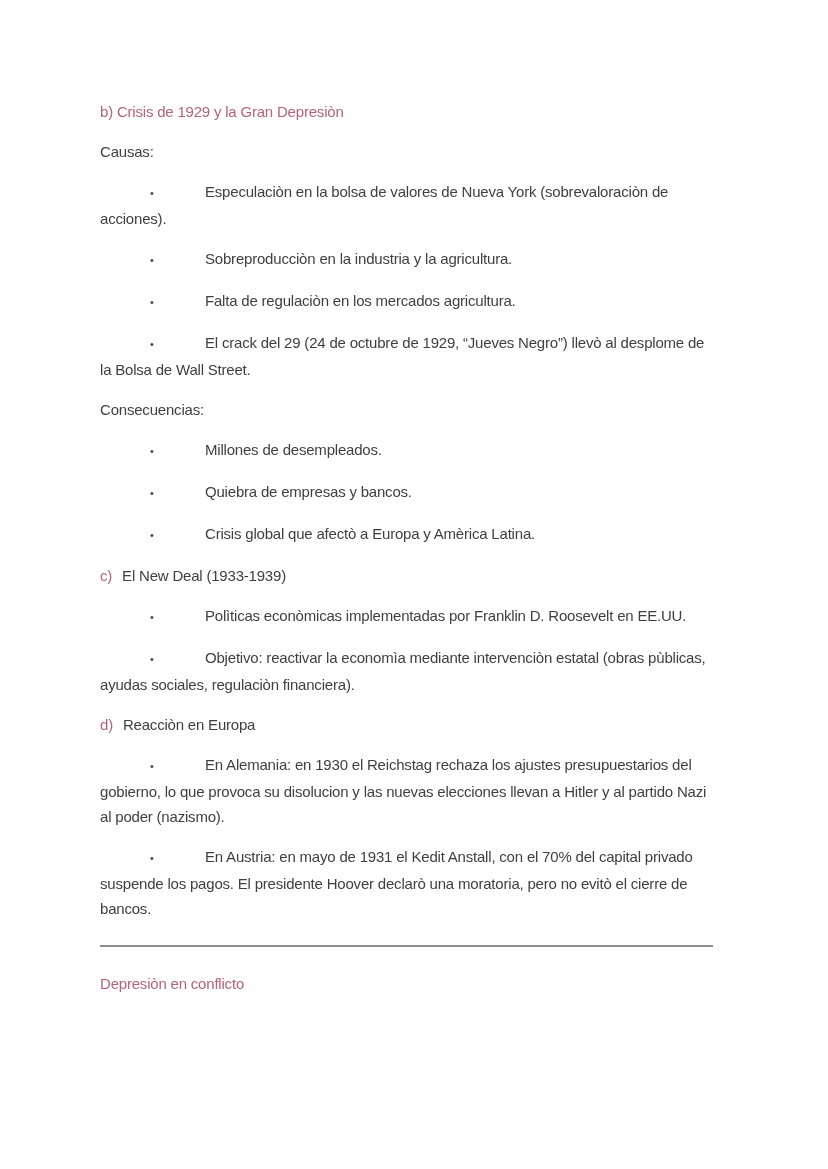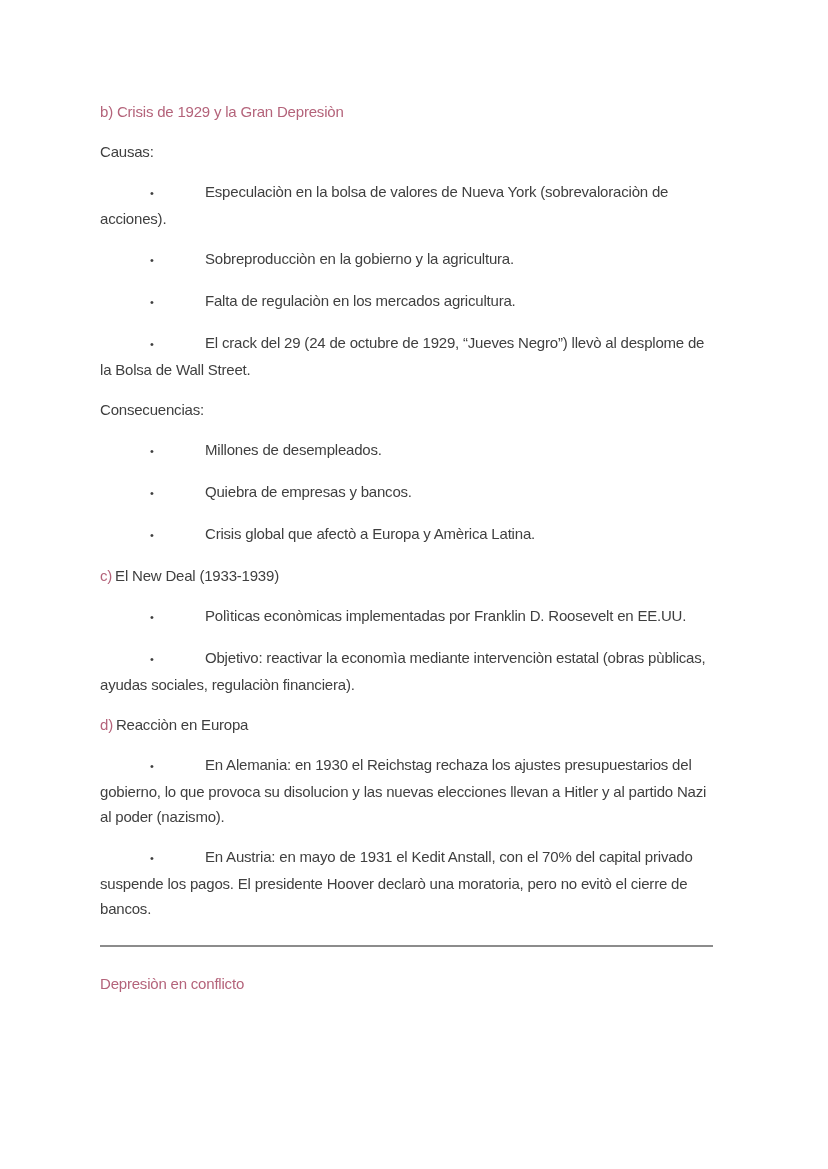--- a/index.html
+++ b/index.html
@@ -22,21 +22,21 @@
     height:885px;
     padding:99px 115px 0 100px;
     font-size:15px;
     line-height:25px;
     letter-spacing:-0.2px;
     color:var(--text);
   }
   .para,.heading{margin:0 0 15px 0;}
   .heading{font-weight:normal;font-size:15px;}
   .accent{color:var(--accent);}
-  .h-rest{margin-left:3px;}
+  .h-rest{margin-left:10px;}
   .btab{
     display:inline-block;
     width:105px;
     padding-left:50px;
     box-sizing:border-box;
     font-size:11px;
   }
   hr.divider{
     border:none;
     border-top:2px solid var(--divider);
@@ -46,21 +46,21 @@
 </head>
 <body>
 
 <div class="page">
 
   <p class="heading accent">b) Crisis de 1929 y la Gran Depresiòn</p>
 
   <p class="para">Causas:</p>
 
   <p class="para"><span class="btab">•</span><span>Especulaciòn en la bolsa de valores de Nueva York (sobrevaloraciòn de acciones).</span></p>
-  <p class="para"><span class="btab">•</span><span>Sobreproducciòn en la gobierno y la agricultura.</span></p>
+  <p class="para"><span class="btab">•</span><span>Sobreproducciòn en la industria y la agricultura.</span></p>
   <p class="para"><span class="btab">•</span><span>Falta de regulaciòn en los mercados agricultura.</span></p>
   <p class="para"><span class="btab">•</span><span>El crack del 29 (24 de octubre de 1929, “Jueves Negro”) llevò al desplome de la Bolsa de Wall Street.</span></p>
 
   <p class="para">Consecuencias:</p>
 
   <p class="para"><span class="btab">•</span><span>Millones de desempleados.</span></p>
   <p class="para"><span class="btab">•</span><span>Quiebra de empresas y bancos.</span></p>
   <p class="para"><span class="btab">•</span><span>Crisis global que afectò a Europa y Amèrica Latina.</span></p>
 
   <p class="heading"><span class="accent">c)</span><span class="h-rest">El New Deal (1933-1939)</span></p>

